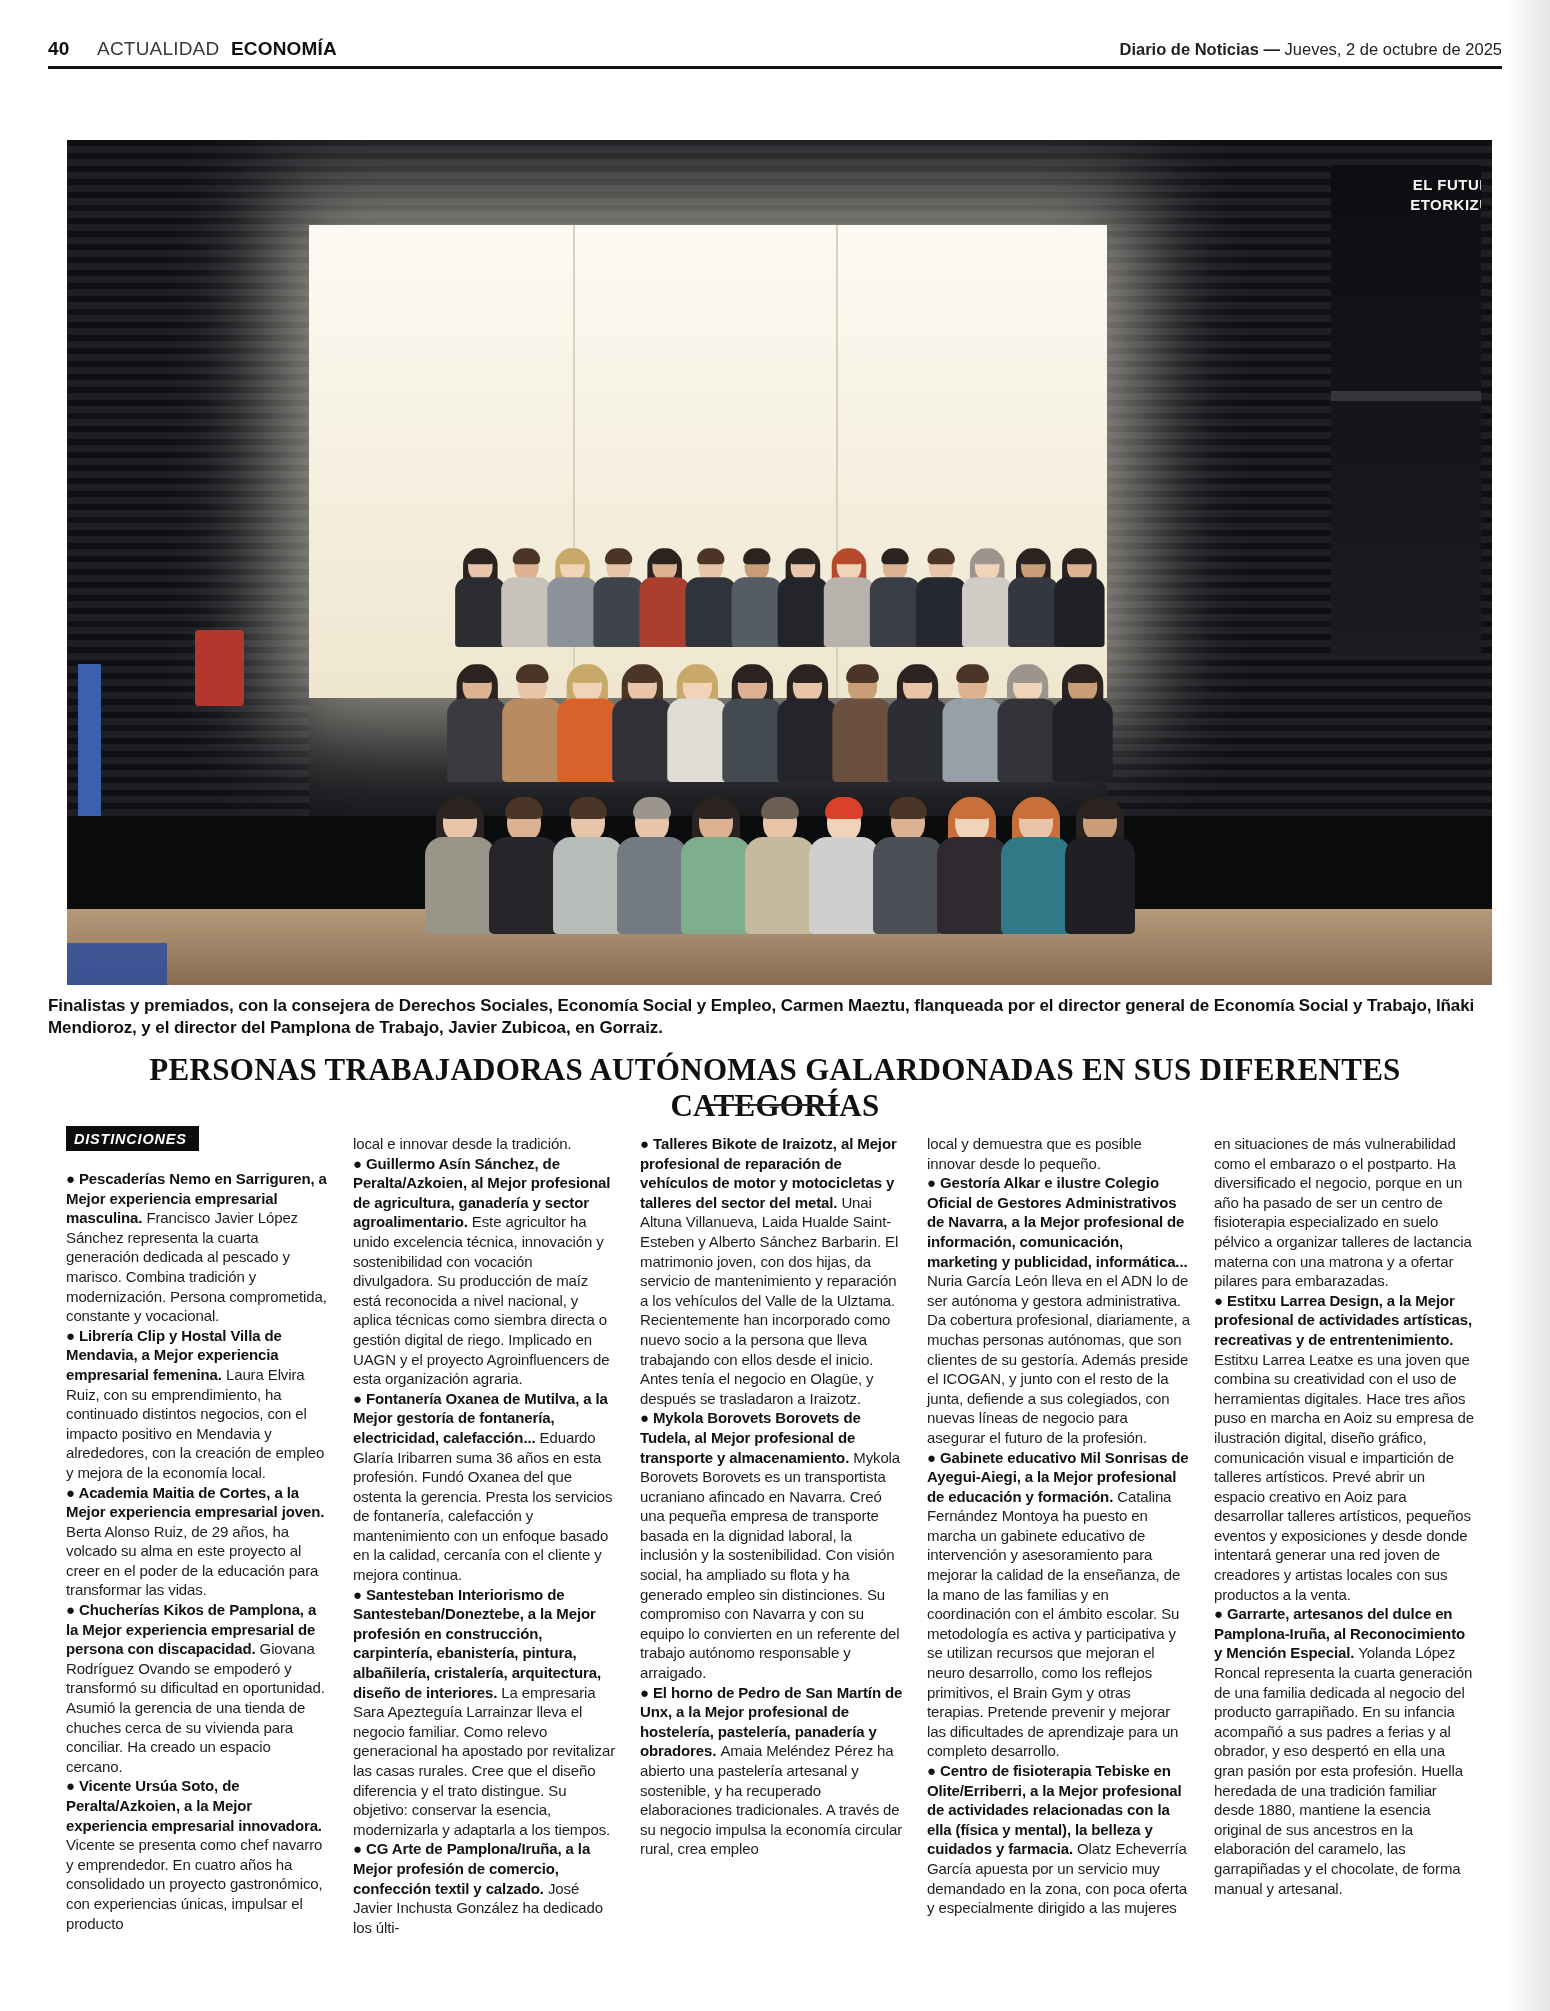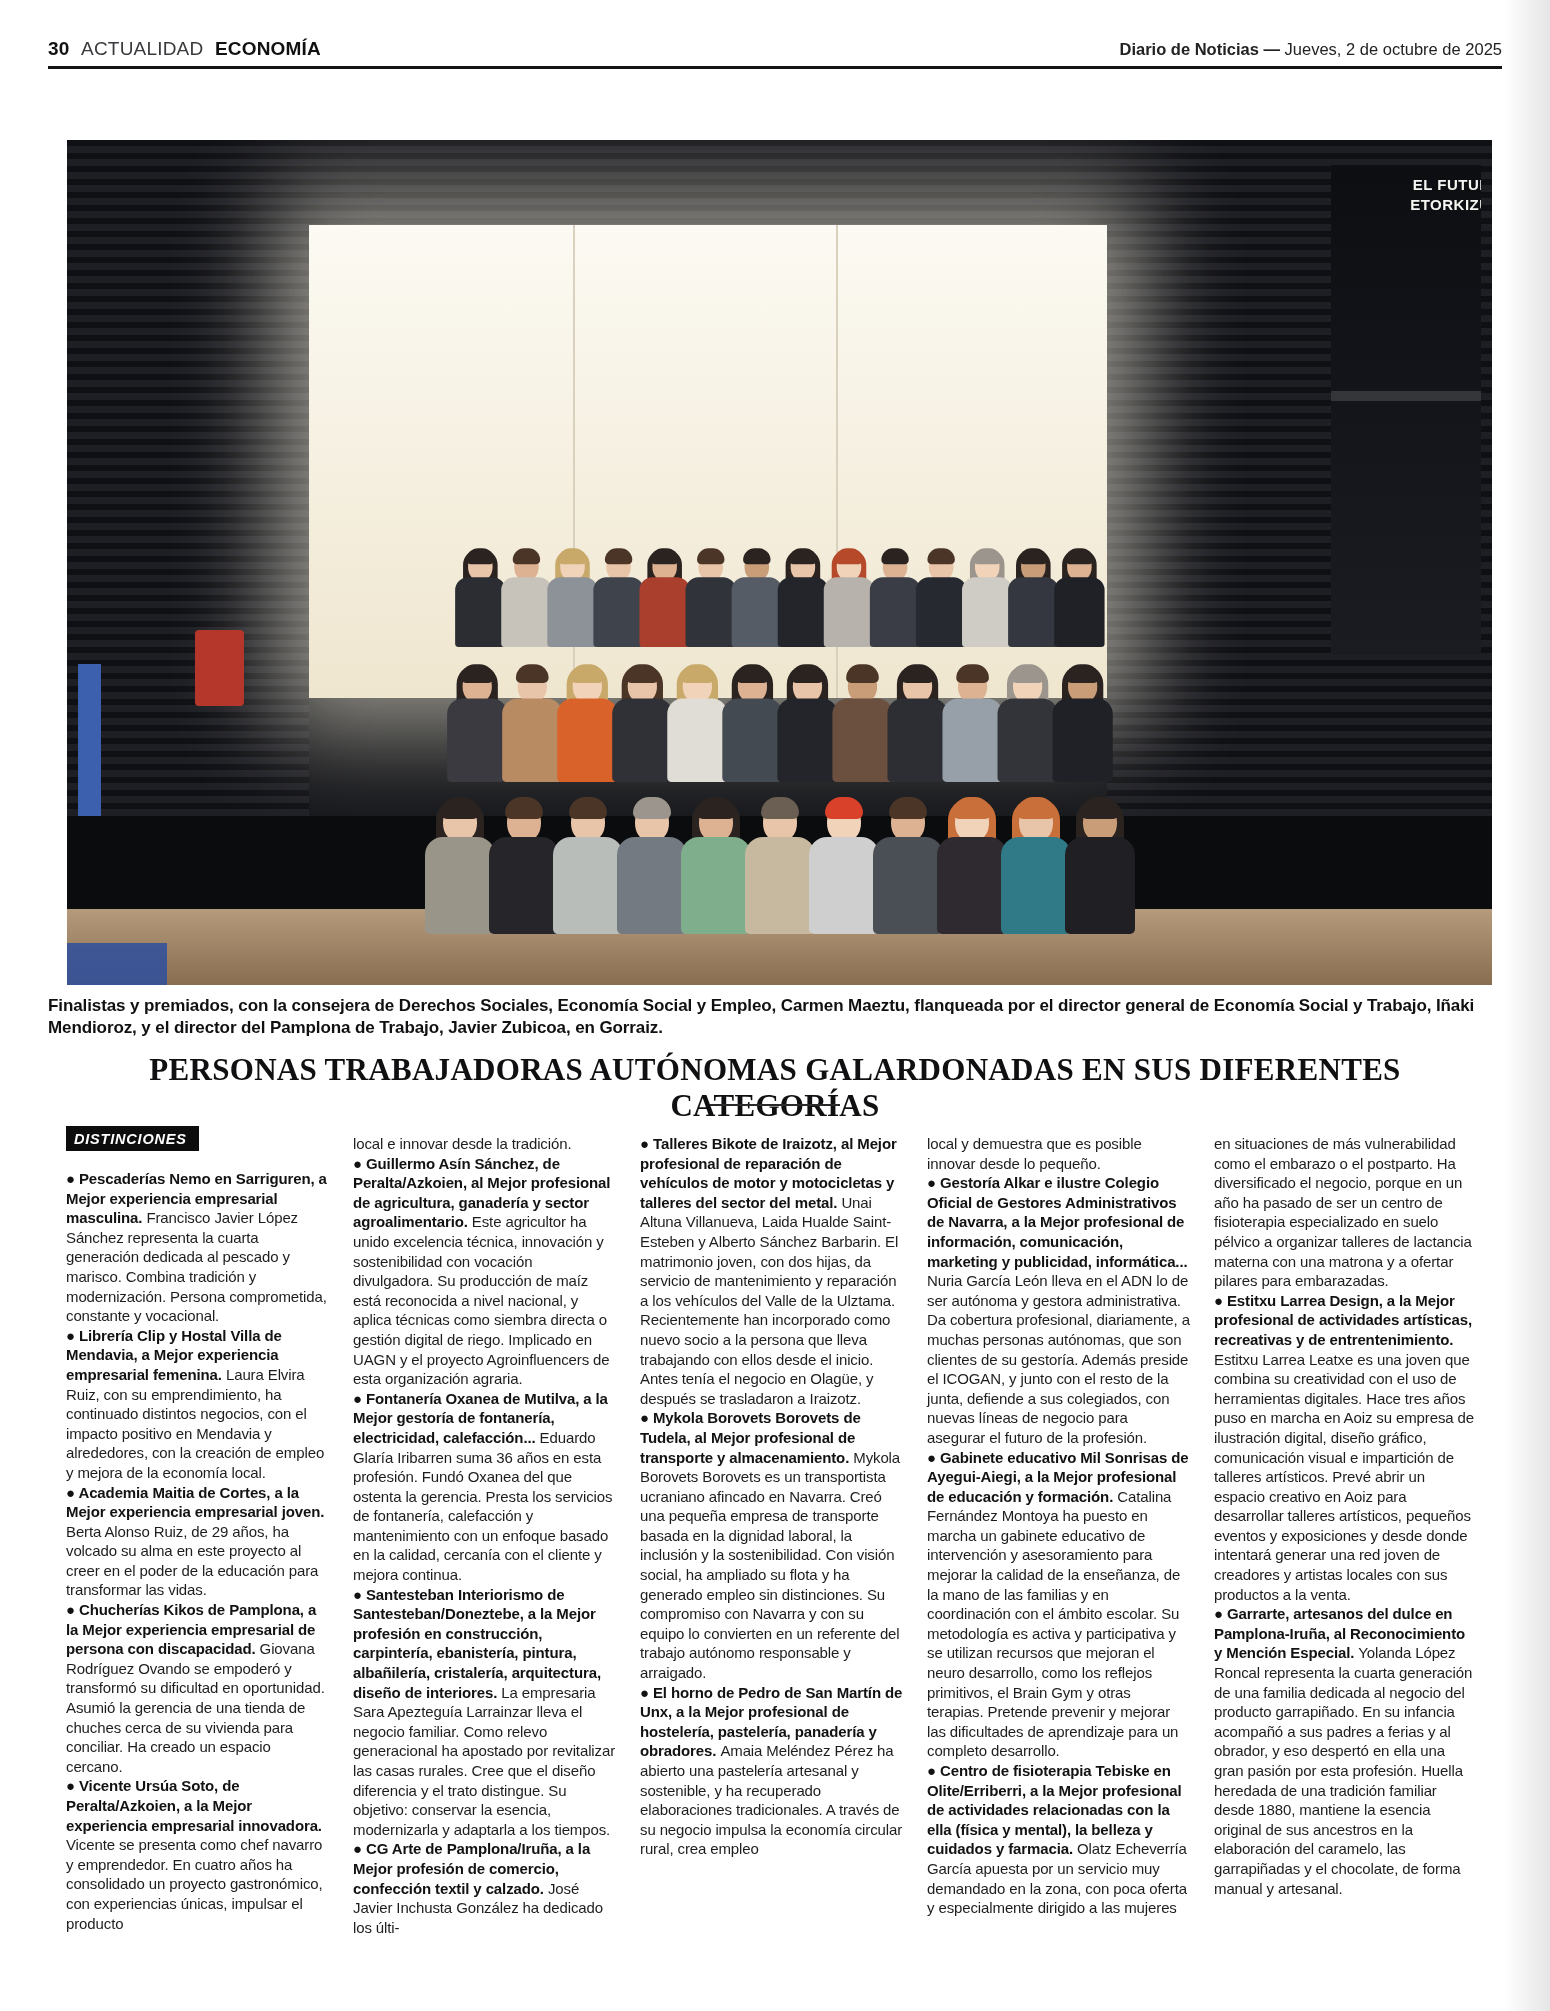--- a/index.html
+++ b/index.html
@@ -4,21 +4,21 @@
 <style>
   html,body{margin:0;padding:0;background:#ffffff;}
   body{width:1550px;height:2011px;position:relative;overflow:hidden;
        font-family:"Liberation Sans",sans-serif;color:#1a1a1c;}
 
   
   .masthead{position:absolute;left:48px;top:38px;width:1454px;display:flex;
             justify-content:space-between;align-items:baseline;}
   .mh-left{font-size:19px;letter-spacing:.2px;color:#2b2b2e;}
   .mh-left .pno{font-weight:800;color:#111;}
-  .mh-left .sec{font-weight:400;color:#3a3a3e;margin-left:6px;}
+  .mh-left .sec{font-weight:400;color:#3a3a3e;margin-left:22px;}
   .mh-left .sub{font-weight:800;color:#111;margin-left:6px;}
   .mh-right{font-size:16.5px;color:#222;}
   .mh-right .paper{font-weight:700;}
   .rule{position:absolute;left:48px;top:66px;width:1454px;height:3px;background:#141414;}
 
   
   .photo{position:absolute;left:67px;top:140px;width:1425px;height:845px;
          background:#16171b;overflow:hidden;}
   .wall{position:absolute;top:0;bottom:0;z-index:0;
         background:repeating-linear-gradient(180deg,#0f1014 0 6px,#1e1f25 6px 13px);}
@@ -75,21 +75,21 @@
   .entry b{font-weight:800;color:#121214;}
 
   .edge{position:absolute;top:0;right:0;width:46px;height:100%;z-index:60;pointer-events:none;
         background:linear-gradient(to right,rgba(0,0,0,0),rgba(0,0,0,.10));}
 </style>
 </head>
 <body>
 
 <div class="masthead">
   <div class="mh-left">
-    <span class="pno">30</span>
+    <span class="pno">40</span>
     <span class="sec">ACTUALIDAD</span>
     <span class="sub">ECONOMÍA</span>
   </div>
   <div class="mh-right">
     <span class="paper">Diario de Noticias —</span>
     <span> Jueves, 2 de octubre de 2025</span>
   </div>
 </div>
 <div class="rule"></div>
 

